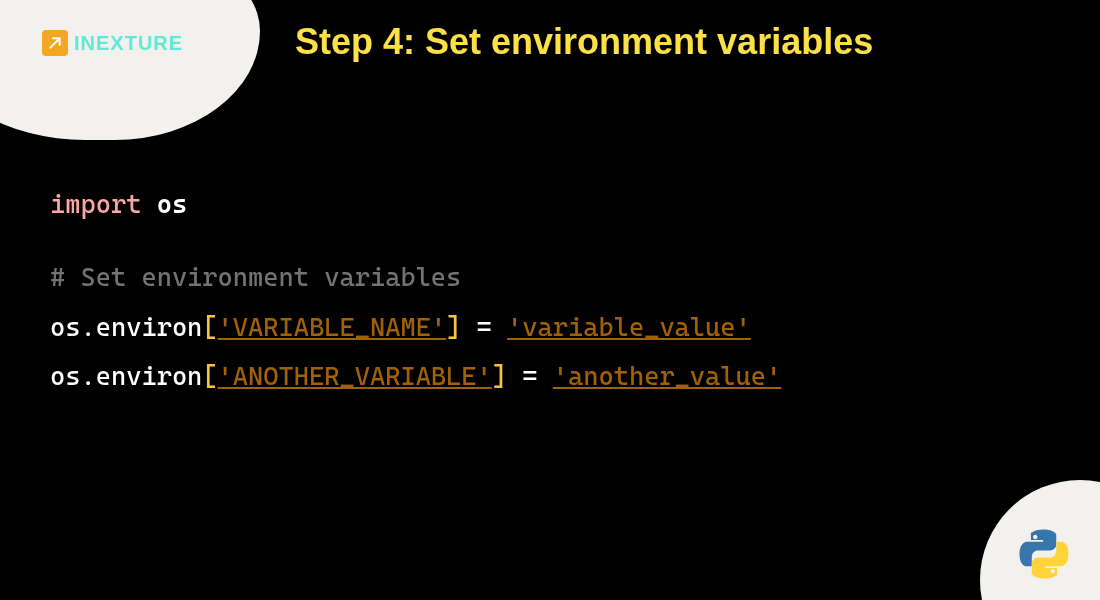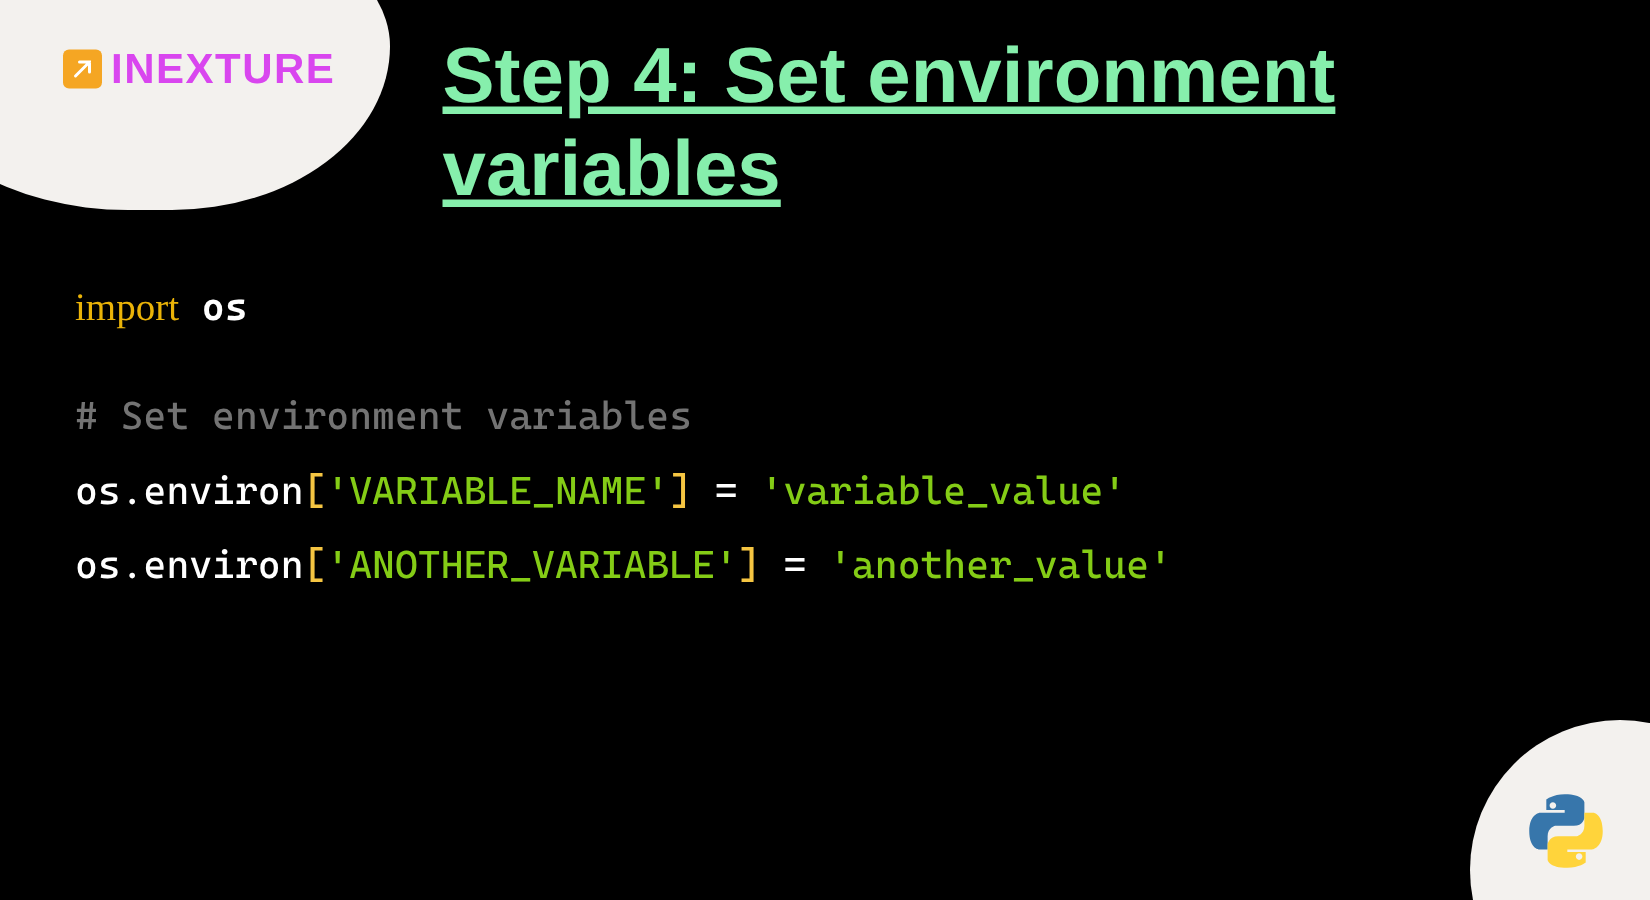--- a/index.html
+++ b/index.html
@@ -34,56 +34,55 @@
     height: 26px;
     background: #f5a623;
     border-radius: 4px;
     display: flex;
     align-items: center;
     justify-content: center;
   }
   .logo-mark svg { fill: #ffffff; }
   .logo-text {
     font-weight: 800;
-    font-size: 28px;
+    font-size: 20px;
     letter-spacing: 1px;
-    color: #d946ef;
+    color: #5eead4;
   }
 
   
   .heading {
     position: absolute;
     top: 20px;
     left: 295px;
-    font-size: 52px;
+    font-size: 36px;
     font-weight: 800;
-    color: #86efac;
+    color: #fde047;
     line-height: 1.2;
     max-width: 700px;
-    text-decoration: underline;
   }
 
   
   .code {
     position: absolute;
     top: 180px;
     left: 50px;
     font-family: "Cascadia Code", "Consolas", "Menlo", "Courier New", monospace;
     font-size: 26px;
     line-height: 1.9;
     white-space: pre;
     color: #e8e8e8;
   }
-  .kw   { color: #eab308; font-family: Liberation Serif, serif; }   
+  .kw   { color: #fca5a5; }   
   .mod  { color: #ffffff; font-weight: 600; }
   .cmt  { color: #737373; }
   .id   { color: #ffffff; }
   .dot  { color: #ffffff; }
   .brkt { color: #f5c542; }
-  .str  { color: #84cc16; }
+  .str  { color: #a16207; text-decoration: underline; }
   .op   { color: #ffffff; }
   .gap  { display: block; height: 24px; }
 
   
   .py-blob {
     position: absolute;
     bottom: -80px;
     right: -80px;
     width: 200px;
     height: 200px;

